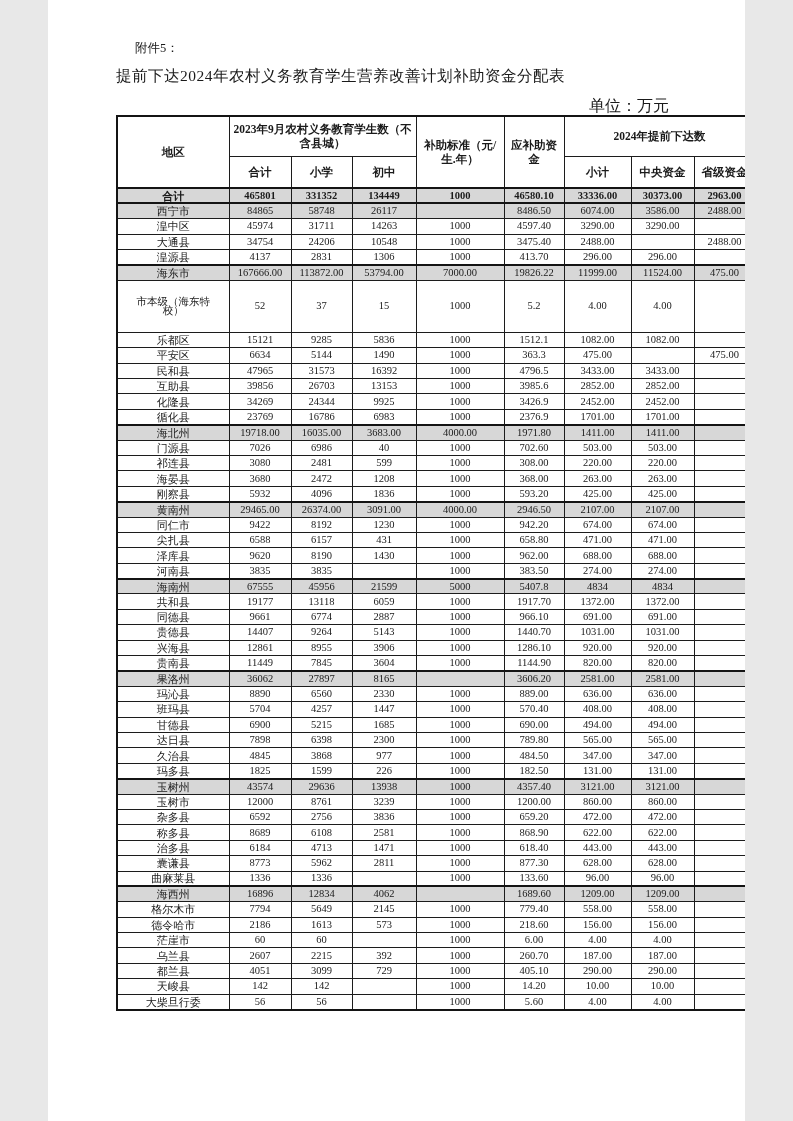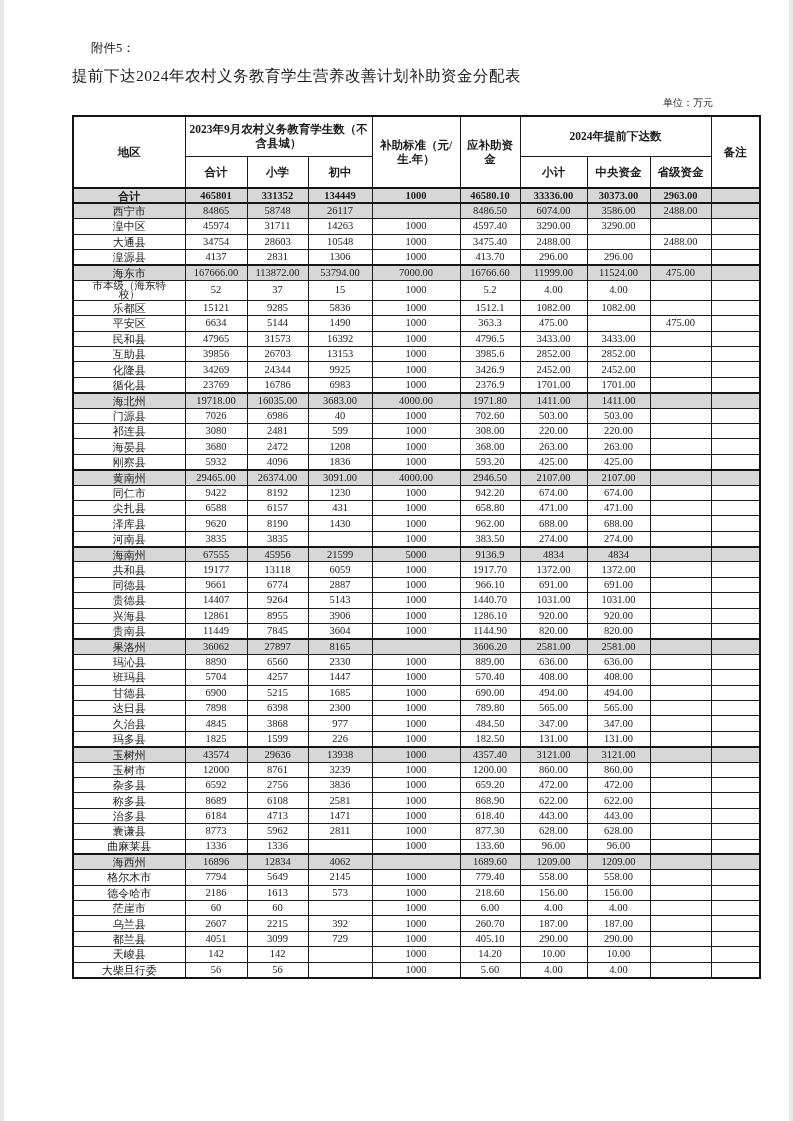--- a/index.html
+++ b/index.html
@@ -1,37 +1,37 @@
 <!DOCTYPE html>
 <html><head>
 <meta charset="utf-8">
 <style>
   * { margin:0; padding:0; box-sizing:border-box; }
   html,body { background:#e8e8e8; }
   .page {
     position:relative;
-    width:785px; height:1121px;
+    width:697px; height:1121px;
     background:#ffffff;
     margin:0 auto;
     font-family:"Liberation Serif","DejaVu Serif",serif;
     color:#1a1a1a;
     overflow:hidden;
   }
   .attachment {
     position:absolute; left:87px; top:40px;
     font-size:12.5px;
   }
   .doc-title {
     position:absolute; left:68px; top:66px; width:687px;
     font-size:15.5px; font-weight:normal;
     letter-spacing:0.5px;
   }
   .unit-label {
     position:absolute; right:76px; top:96px;
-    font-size:10px;
+    font-size:16px;
   }
   table.alloc {
     position:absolute; left:68px; top:115px; width:687px;
     border-collapse:collapse; table-layout:fixed;
     border:2px solid #141414;
   }
   .alloc th, .alloc td {
     border:1px solid #1c1c1c;
     text-align:center; vertical-align:middle;
     overflow:hidden;
@@ -45,21 +45,21 @@
   .alloc thead tr.h2 th { height:32px; }
   .alloc thead { border-bottom:2px solid #141414; }
   .alloc tbody td {
     height:15.4px; font-size:10.5px; line-height:12px;
     padding:0 2px; white-space:nowrap;
   }
   .alloc tbody td.region {
     font-size:11px; white-space:normal; line-height:12px;
   }
   .alloc tbody td.region.long-label {
-    padding:0 13px; line-height:9.5px; font-size:10.5px;
+    padding:16px 13px; line-height:9.5px; font-size:10.5px;
   }
   tr.row-total td {
     font-weight:bold; background:#d7d7d7;
     border-top:2px solid #141414; border-bottom:2px solid #141414;
   }
   tr.row-pref td {
     background:#d7d7d7;
     border-top:2px solid #141414;
   }
   tr.row-pref td.region { font-weight:normal; }
@@ -140,21 +140,21 @@
           <td>1000</td>
           <td>4597.40</td>
           <td>3290.00</td>
           <td>3290.00</td>
           <td></td>
           <td></td>
         </tr>
         <tr class="row-county">
           <td class="region">大通县</td>
           <td>34754</td>
-          <td>28603</td>
+          <td>24206</td>
           <td>10548</td>
           <td>1000</td>
           <td>3475.40</td>
           <td>2488.00</td>
           <td></td>
           <td>2488.00</td>
           <td></td>
         </tr>
         <tr class="row-county">
           <td class="region">湟源县</td>
@@ -167,21 +167,21 @@
           <td>296.00</td>
           <td></td>
           <td></td>
         </tr>
         <tr class="row-pref">
           <td class="region">海东市</td>
           <td>167666.00</td>
           <td>113872.00</td>
           <td>53794.00</td>
           <td>7000.00</td>
-          <td>16766.60</td>
+          <td>19826.22</td>
           <td>11999.00</td>
           <td>11524.00</td>
           <td>475.00</td>
           <td></td>
         </tr>
         <tr class="row-county">
           <td class="region long-label">市本级（海东特校）</td>
           <td>52</td>
           <td>37</td>
           <td>15</td>
@@ -383,21 +383,21 @@
           <td>274.00</td>
           <td></td>
           <td></td>
         </tr>
         <tr class="row-pref">
           <td class="region">海南州</td>
           <td>67555</td>
           <td>45956</td>
           <td>21599</td>
           <td>5000</td>
-          <td>9136.9</td>
+          <td>5407.8</td>
           <td>4834</td>
           <td>4834</td>
           <td></td>
           <td></td>
         </tr>
         <tr class="row-county">
           <td class="region">共和县</td>
           <td>19177</td>
           <td>13118</td>
           <td>6059</td>

